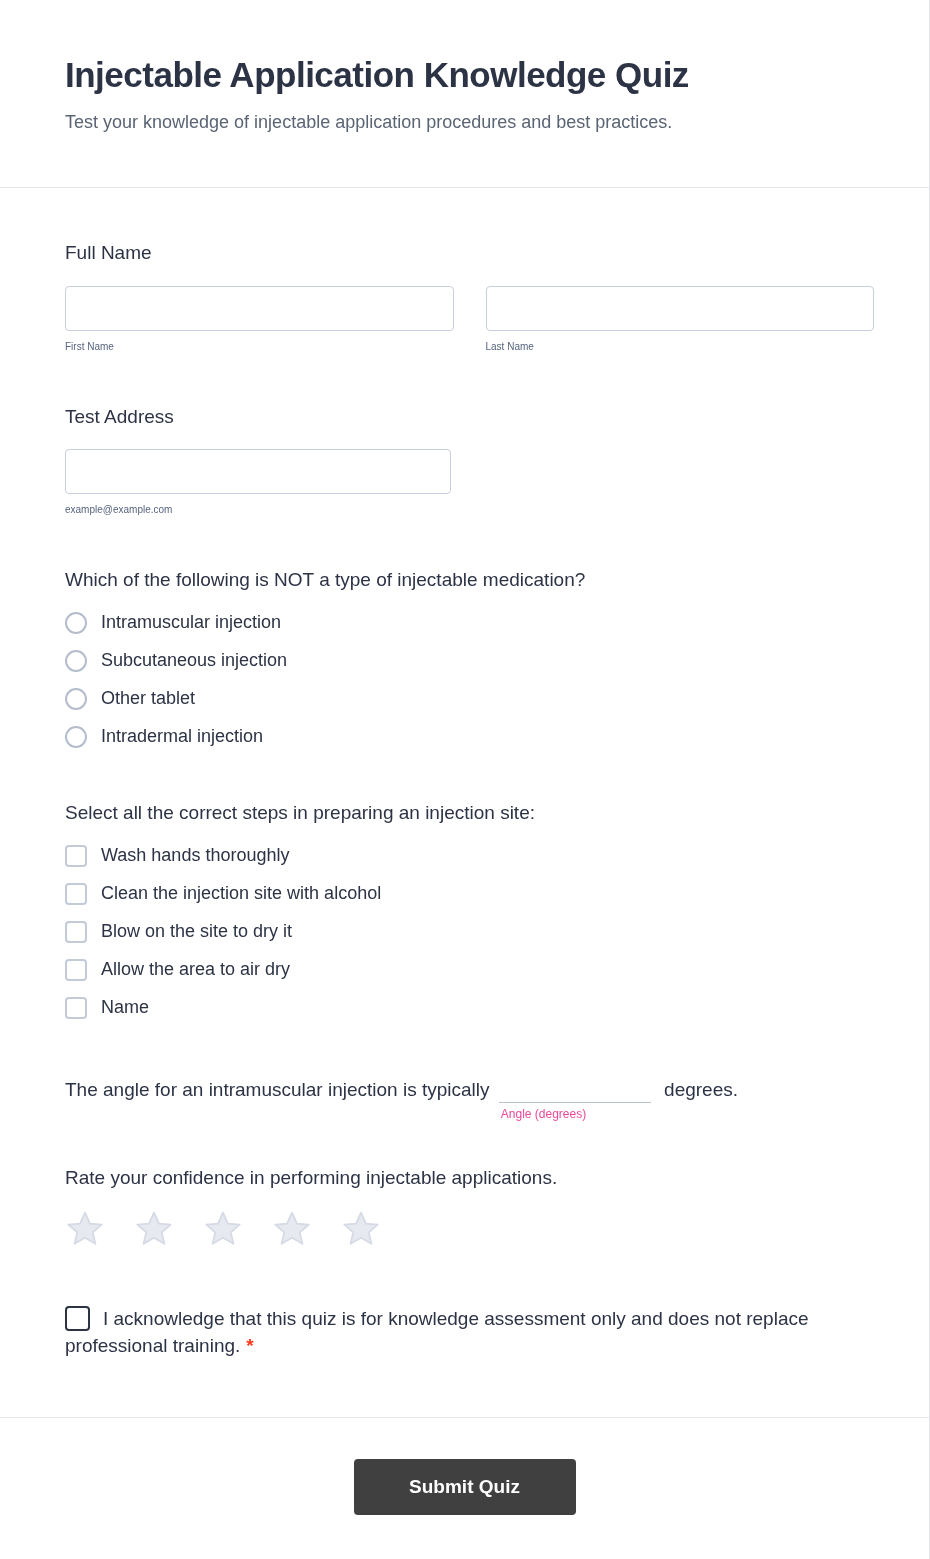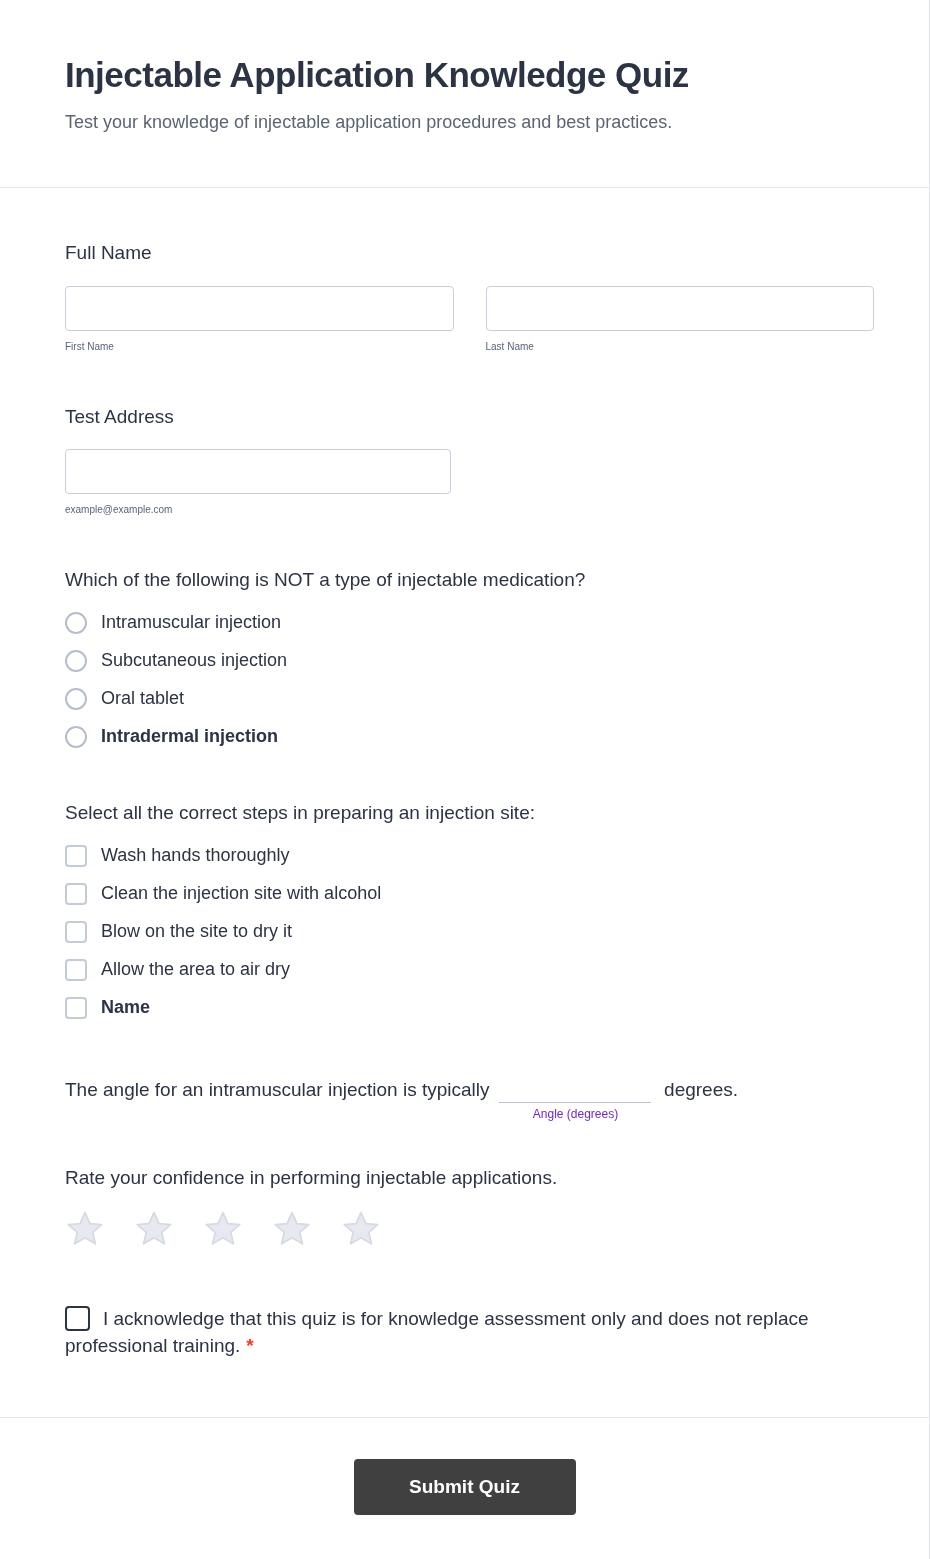--- a/index.html
+++ b/index.html
@@ -40,21 +40,21 @@
     padding: 0 10px; outline: none;
   }
   .email-input { width: 386px; display: block; margin-top: 21px; }
   .sublabel { margin-top: 10px; font-size: 10px; color: #57647e; }
 
   
   .opt-list { margin-top: 21px; }
   .opt-row {
     display: flex; align-items: center; margin-bottom: 16px; cursor: pointer;
   }
-  .opt-row:last-child { margin-bottom: 0; font-weight: bold; }
+  .opt-row:last-child { margin-bottom: 0; }
   .radio {
     width: 22px; height: 22px; border: 2px solid #b5bdcc; border-radius: 50%;
     background: #fff; flex: 0 0 auto;
   }
   .checkbox {
     width: 22px; height: 22px; border: 2px solid #c3cad8; border-radius: 4px;
     background: #fff; flex: 0 0 auto;
   }
   .opt-label { margin-left: 14px; font-size: 18px; color: #2c3345; text-align: right; }
 
@@ -62,21 +62,21 @@
   .fill-block { margin-top: 60px; padding-bottom: 24px; }
   .fill-row { font-size: 19px; color: #2c3345; }
   .fill-input-wrap { display: inline-block; position: relative; vertical-align: baseline; margin: 0 8px 0 4px; }
   .fill-input {
     width: 152px; border: none; border-bottom: 1px solid #b9c1cf;
     font-size: 17px; color: #2c3345; outline: none; background: transparent;
     height: 24px; vertical-align: baseline;
   }
   .fill-sublabel {
     position: absolute; left: 2px; top: 28px;
-    font-size: 12px; color: #6d28d9; white-space: nowrap; margin-left: 32px;
+    font-size: 12px; color: #ec4899; white-space: nowrap;
   }
 
   
   .rating-block { margin-top: 40px; }
   .stars-row { margin-top: 20px; display: flex; }
   .star { width: 40px; height: 40px; margin-right: 29px; cursor: pointer; }
   .star svg { width: 40px; height: 40px; display: block; }
 
   
   .ack-block { margin-top: 56px; font-size: 19px; line-height: 27px; color: #2c3345; }
@@ -134,21 +134,21 @@
       <label class="opt-row">
         <span class="radio"></span>
         <span class="opt-label">Intramuscular injection</span>
       </label>
       <label class="opt-row">
         <span class="radio"></span>
         <span class="opt-label">Subcutaneous injection</span>
       </label>
       <label class="opt-row">
         <span class="radio"></span>
-        <span class="opt-label">Oral tablet</span>
+        <span class="opt-label">Other tablet</span>
       </label>
       <label class="opt-row">
         <span class="radio"></span>
         <span class="opt-label">Intradermal injection</span>
       </label>
     </div>
   </section>
 
   <section class="q-block">
     <div class="q-label-normal">Select all the correct steps in preparing an injection site:</div>

